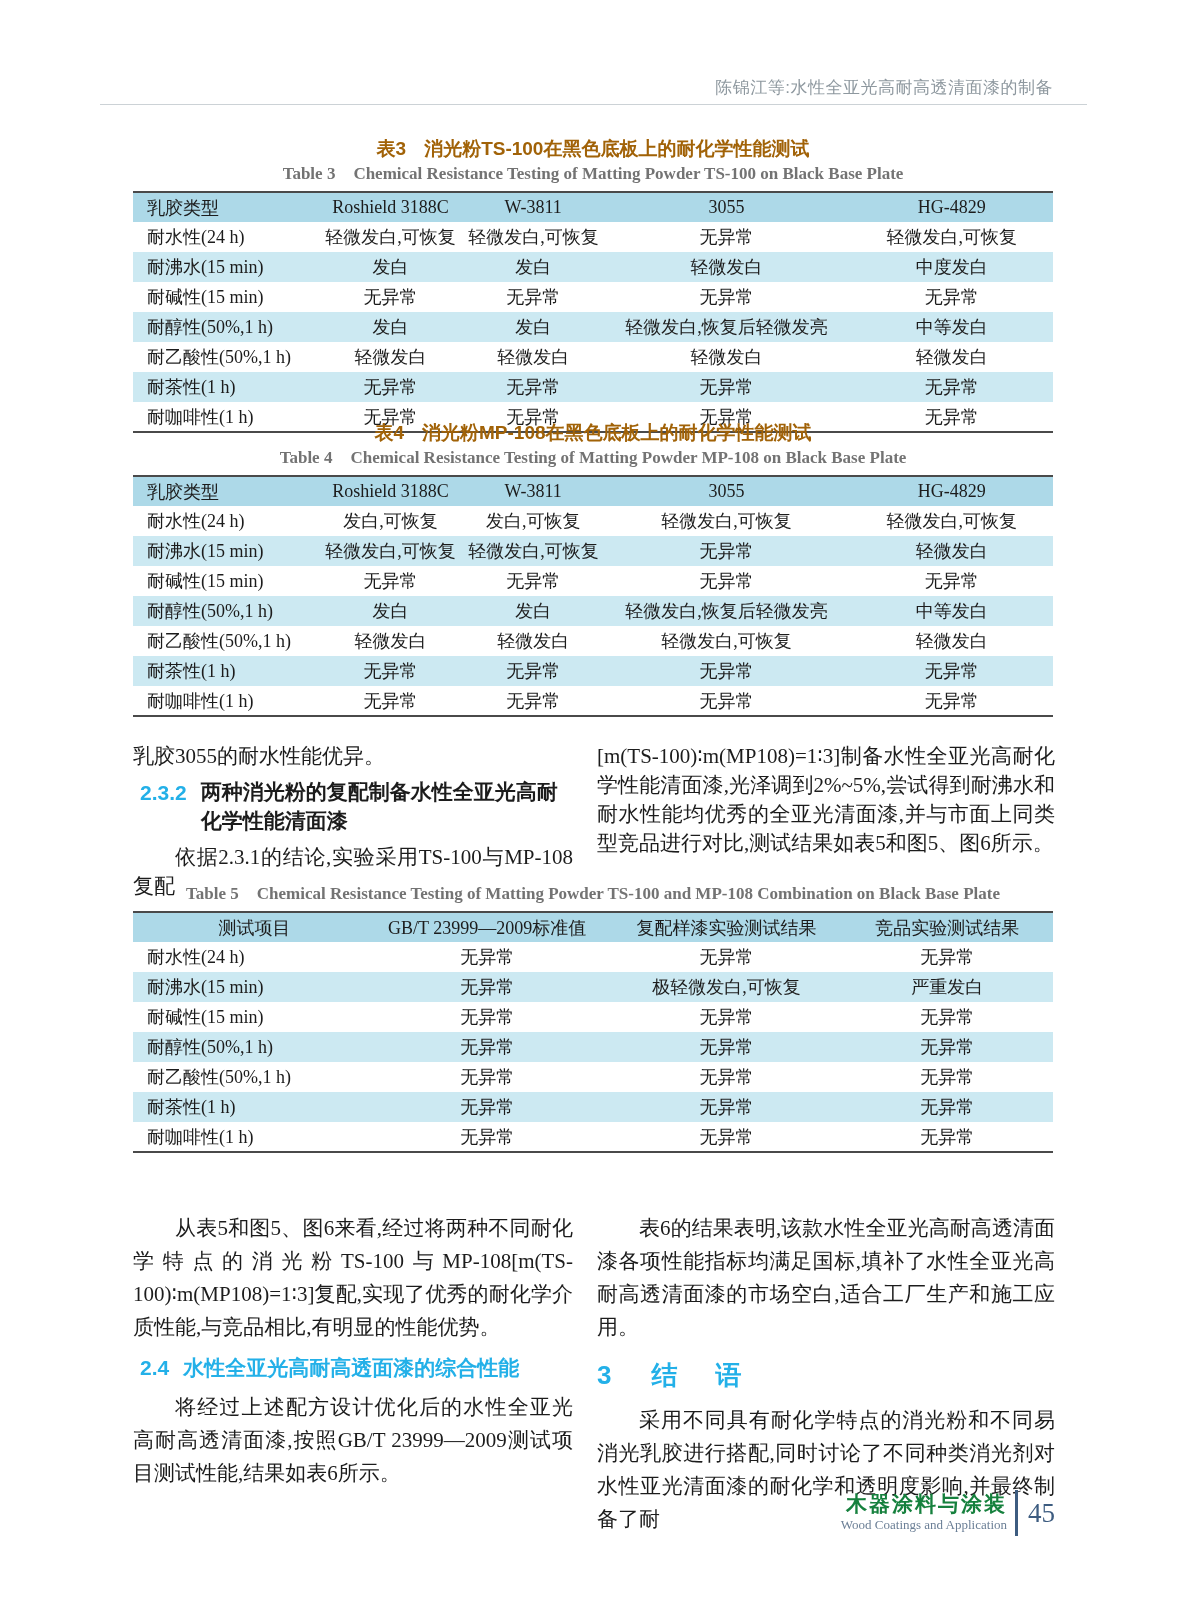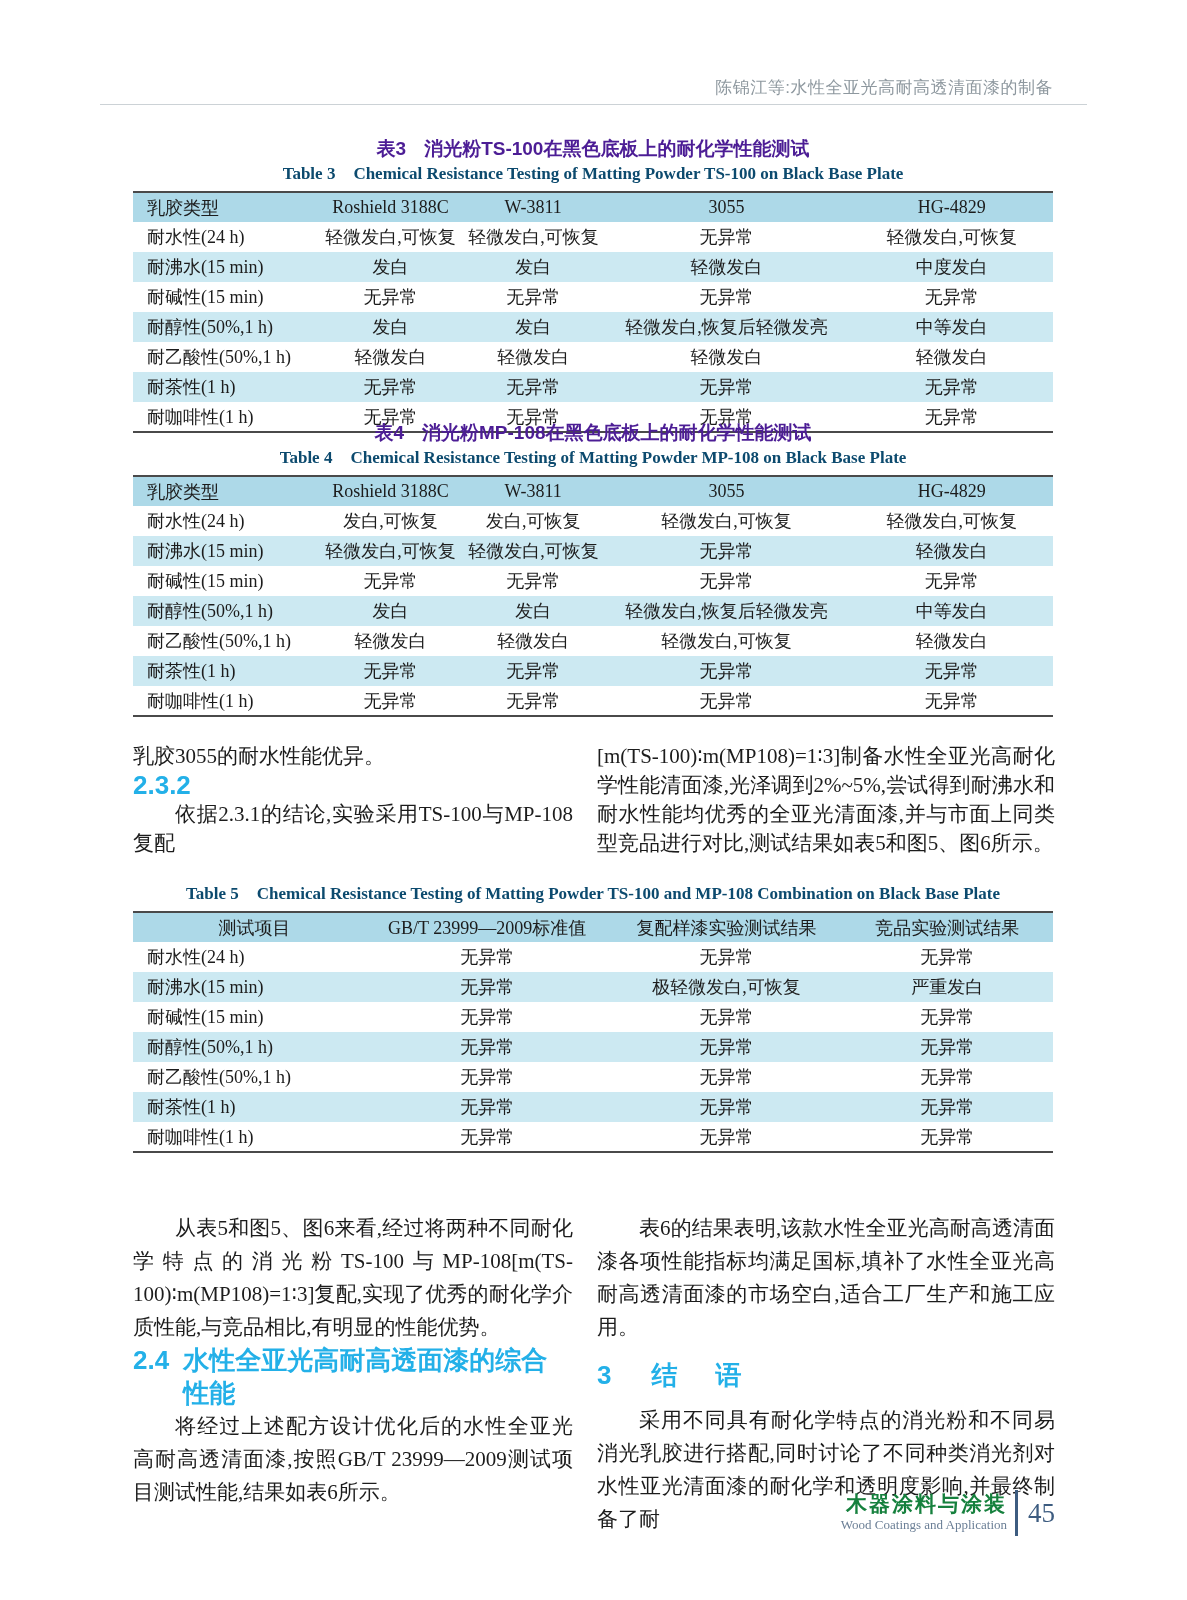--- a/index.html
+++ b/index.html
@@ -22,25 +22,25 @@
     position:absolute; top:104px; left:100px; width:987px;
     border-top:1px solid #ccd2d6;
   }
   
   .tbl-block { position:absolute; left:133px; width:920px; }
   .t3 { top:136px; }
   .t4 { top:420px; }
   .t5 { top:882px; }
   .caption-zh {
     text-align:center; font-weight:bold; font-size:19px; line-height:26px;
-    font-family:"Liberation Sans", sans-serif; color:#4c1d95;
+    font-family:"Liberation Sans", sans-serif; color:#a16207;
   }
   .caption-en {
     text-align:center; font-weight:bold; font-size:17px; line-height:24px;
-    font-family:"Liberation Serif", serif; color:#0c4a6e; margin-bottom:5px;
+    font-family:"Liberation Serif", serif; color:#737373; margin-bottom:5px;
   }
   .cap-gap { margin-left:18px; }
   table.paper-table {
     width:100%; border-collapse:collapse; table-layout:fixed;
     border-top:2px solid #4a4a4a; border-bottom:2px solid #4a4a4a;
     font-size:18px;
   }
   table.paper-table th, table.paper-table td {
     height:30px; text-align:center; font-weight:normal;
     padding:1px 4px; overflow:hidden; white-space:nowrap;
@@ -59,21 +59,21 @@
   
   .cols { position:absolute; left:133px; width:922px; display:flex; }
   .cols-top { top:742px; }
   .cols-bottom { top:1212px; }
   .col-left { width:440px; margin-right:24px; flex:none; }
   .col-right { width:458px; flex:none; }
   .body-text { font-size:21px; line-height:29px; text-align:justify; }
   .cols-bottom .body-text { line-height:33px; }
   .indent { text-indent:2em; }
   .h-sub {
-    display:flex; font-size:26px; line-height:29px; margin:0;
+    display:flex; font-size:21px; line-height:29px; margin:7px;
   }
   .cols-bottom .h-sub { line-height:33px; }
   .h-num {
     color:#23b0e8; font-family:"Liberation Sans", sans-serif;
     font-weight:bold; flex:none; margin-right:14px;
   }
   .h-title-black { font-weight:bold; }
   .h-title-cyan {
     color:#23b0e8; font-family:"Liberation Sans", sans-serif; font-weight:bold;
   }
@@ -267,20 +267,21 @@
           </tr>
         </tbody>
     </table>
   </div>
 
   <div class="cols cols-top">
     <div class="col-left">
       <div class="body-text">乳胶3055的耐水性能优异。</div>
       <div class="h-sub">
         <span class="h-num">2.3.2</span>
+        <span class="h-title-black">两种消光粉的复配制备水性全亚光高耐化学性能清面漆</span>
       </div>
       <div class="body-text indent">依据2.3.1的结论,实验采用TS-100与MP-108复配</div>
     </div>
     <div class="col-right">
       <div class="body-text">[m(TS-100)∶m(MP108)=1∶3]制备水性全亚光高耐化学性能清面漆,光泽调到2%~5%,尝试得到耐沸水和耐水性能均优秀的全亚光清面漆,并与市面上同类型竞品进行对比,测试结果如表5和图5、图6所示。</div>
     </div>
   </div>
 
   <div class="tbl-block t5">
     <div class="caption-en">

